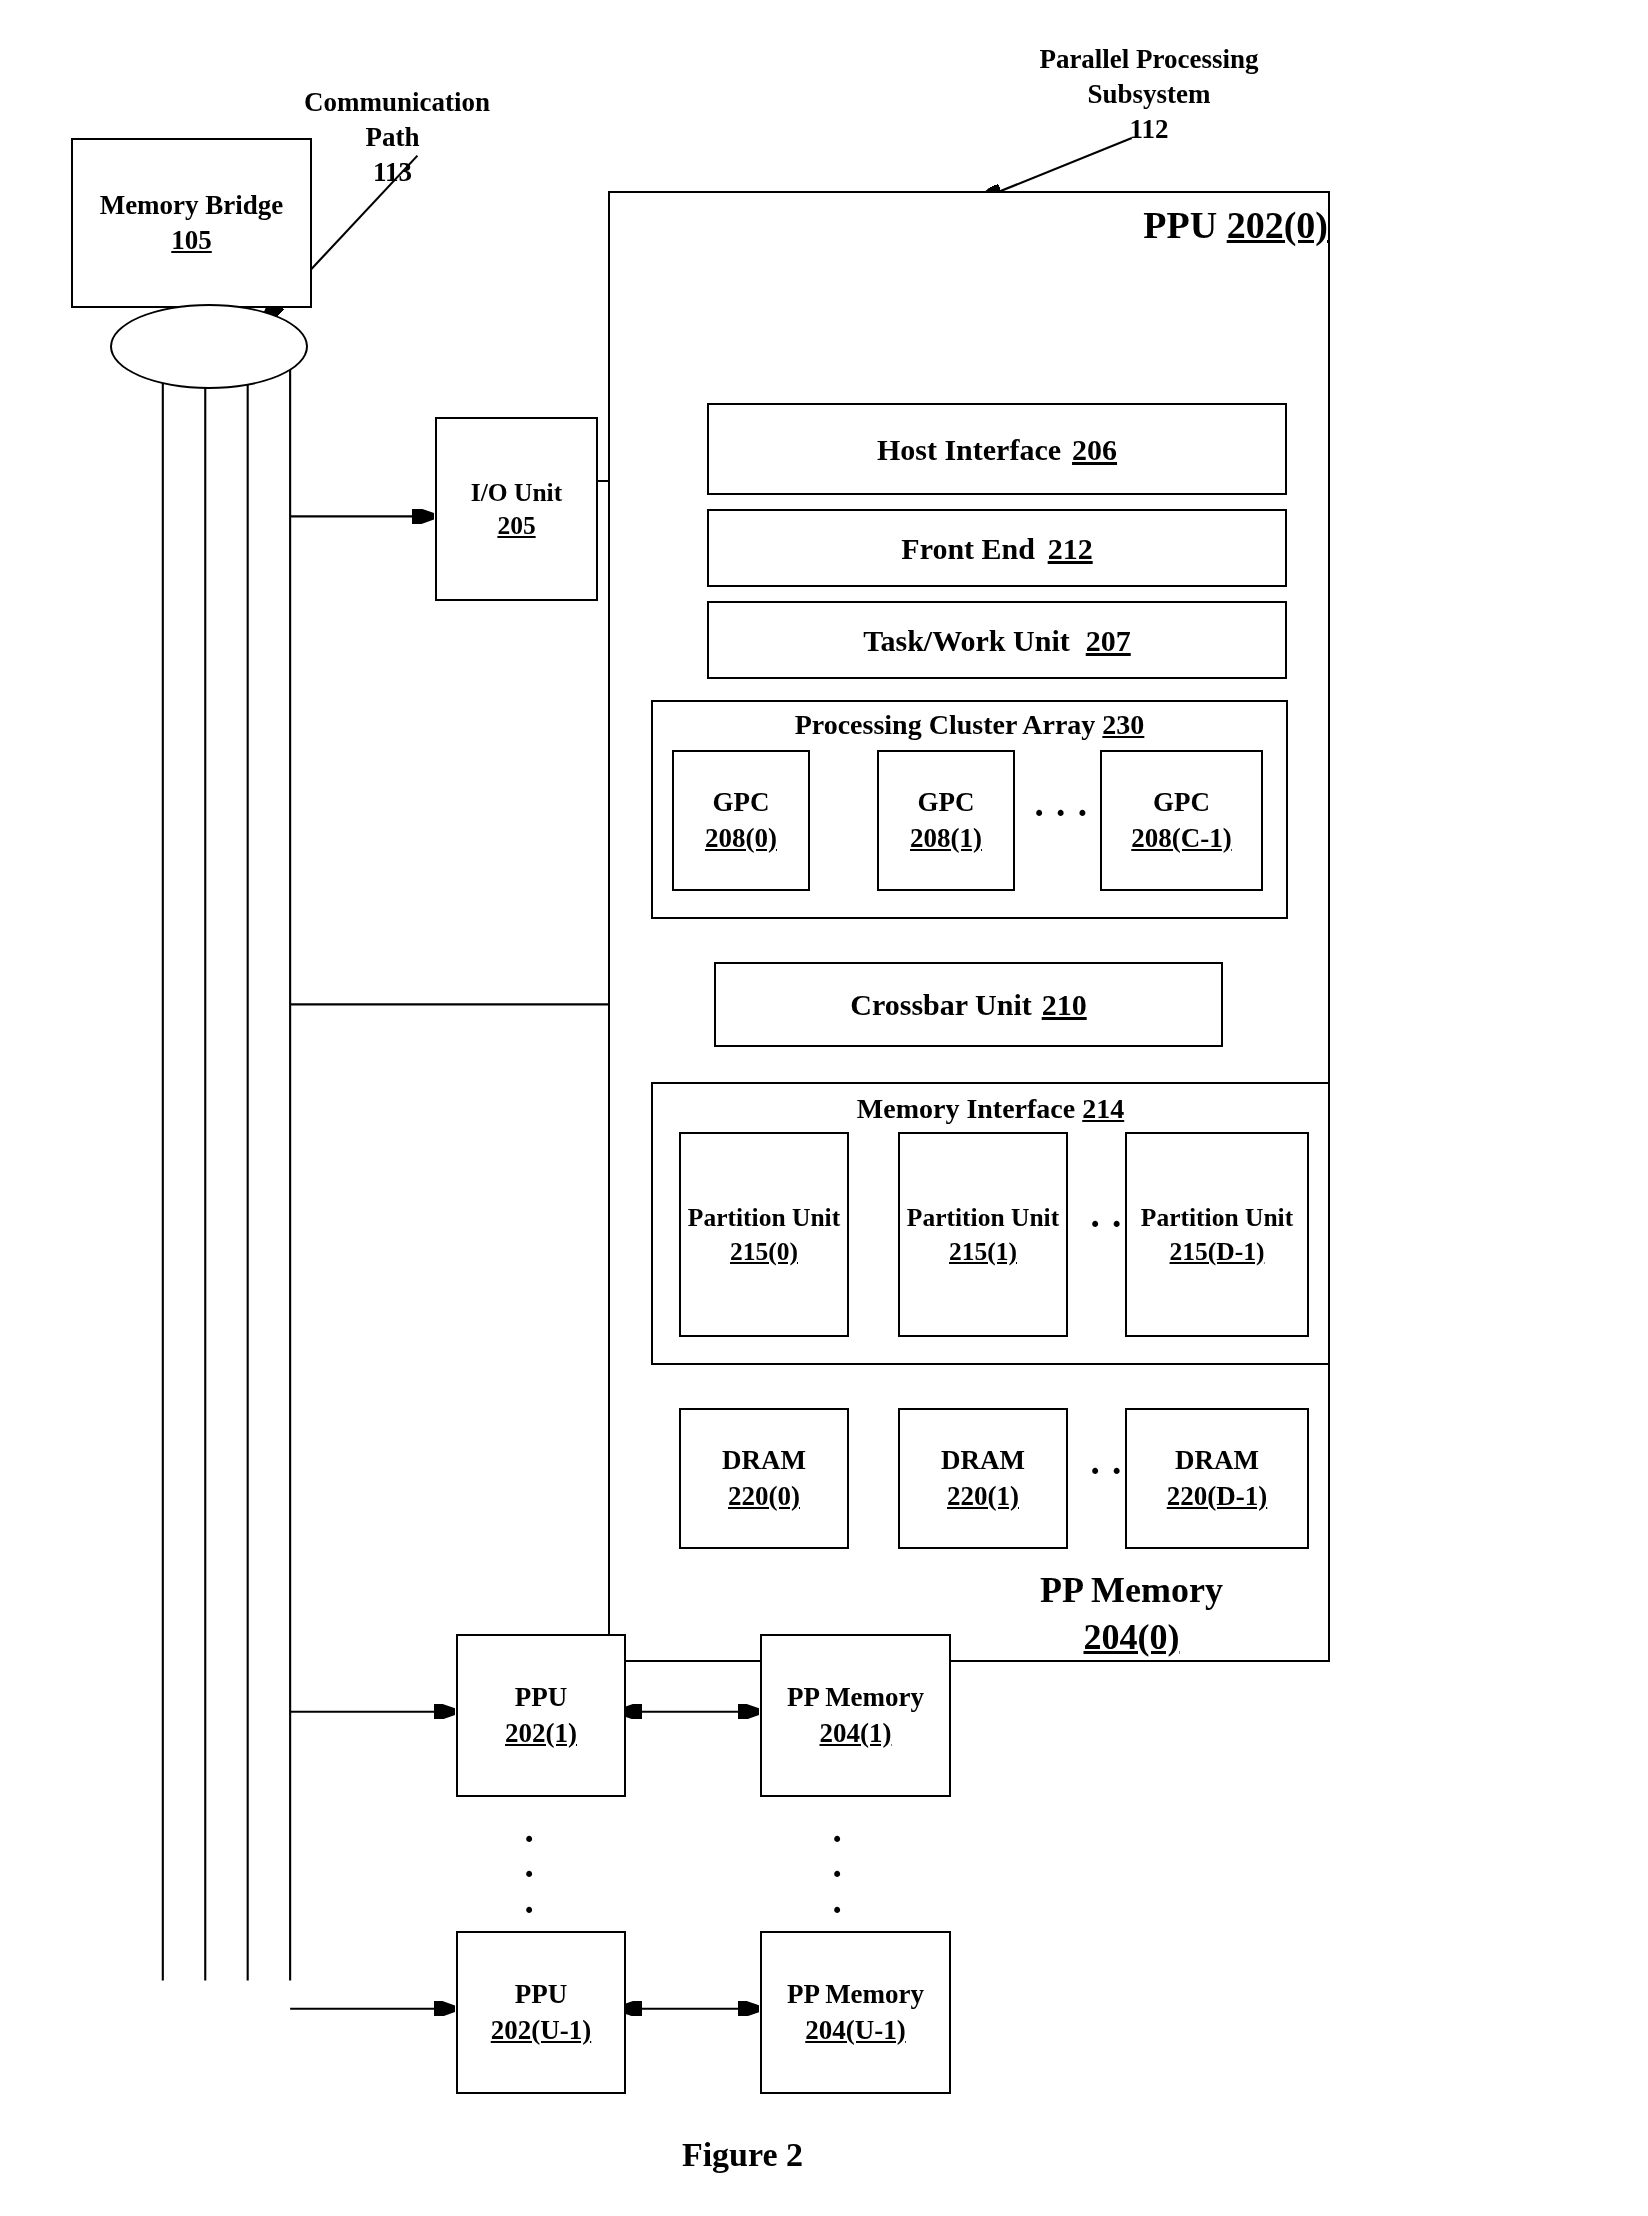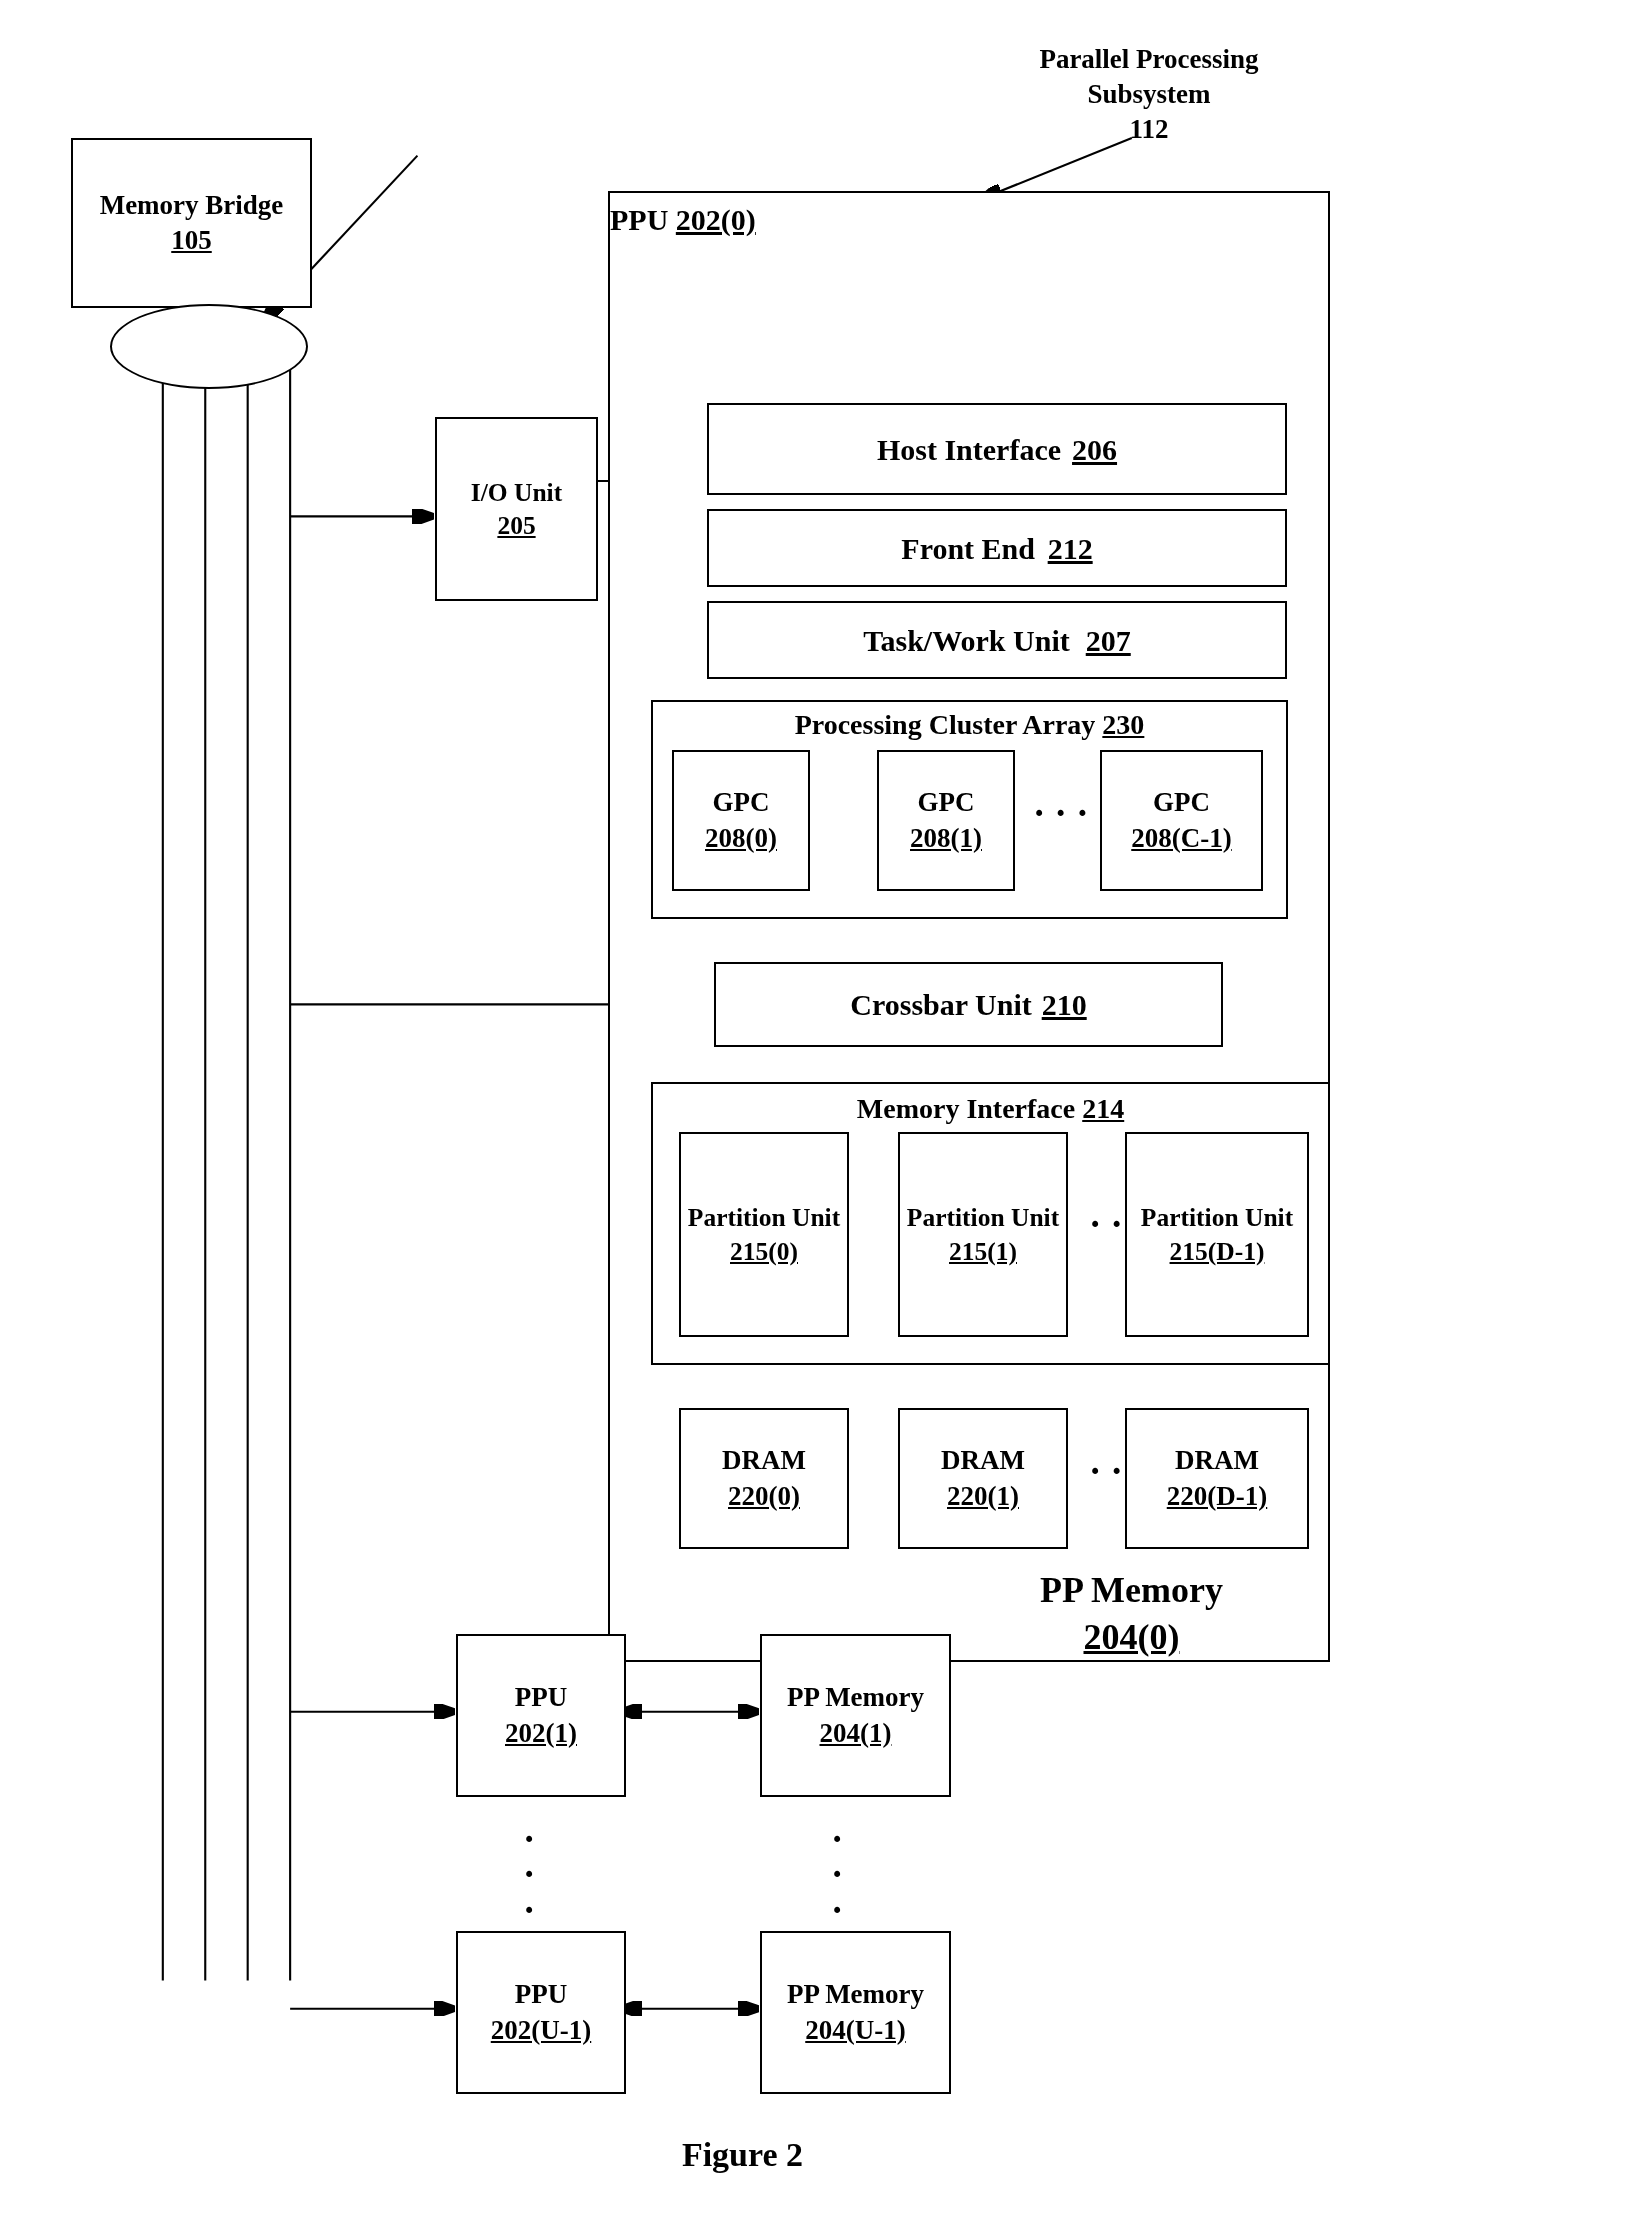--- a/index.html
+++ b/index.html
@@ -142,31 +142,35 @@
 
     <line x1="1600" y1="195" x2="1390" y2="280" stroke="#000" stroke-width="3" marker-end="url(#arrowhead)"></line>
 
   </svg>
 
   <div class="box box-bold" style="left:71px; top:138px; width:241px; height:170px;">
     <span>Memory Bridge</span>
     <span class="underline">105</span>
   </div>
 
+  <div class="label-outside" style="left:304px; top:85px; width:177px;">
+    <span>Communication Path</span><br>
+    <span>113</span>
+  </div>
 
   <div class="label-outside" style="left:990px; top:42px; width:318px;">
     <span>Parallel Processing Subsystem</span><br>
     <span>112</span>
   </div>
 
   <div class="ellipse-shape" style="left:110px; top:304px; width:198px; height:85px;"></div>
 
   <div class="box" style="left:608px; top:191px; width:722px; height:1471px; border-width:2.8px;">
 
-    <div style="position:absolute; top:10px; left:0; width:100%; text-align:left; font-size:30px; font-weight:bold;">
+    <div style="position:absolute; top:10px; left:0; width:100%; text-align:right; font-size:38px; font-weight:bold;">
       PPU <span class="underline">202(0)</span>
     </div>
   </div>
 
   <div class="box box-bold" style="left:435px; top:417px; width:163px; height:184px; font-size:25.5px;">
     <span>I/O Unit</span>
     <span class="underline">205</span>
   </div>
 
   <div class="box box-bold" style="left:707px; top:403px; width:580px; height:92px; font-size:30px; flex-direction:row; gap:11px;">

